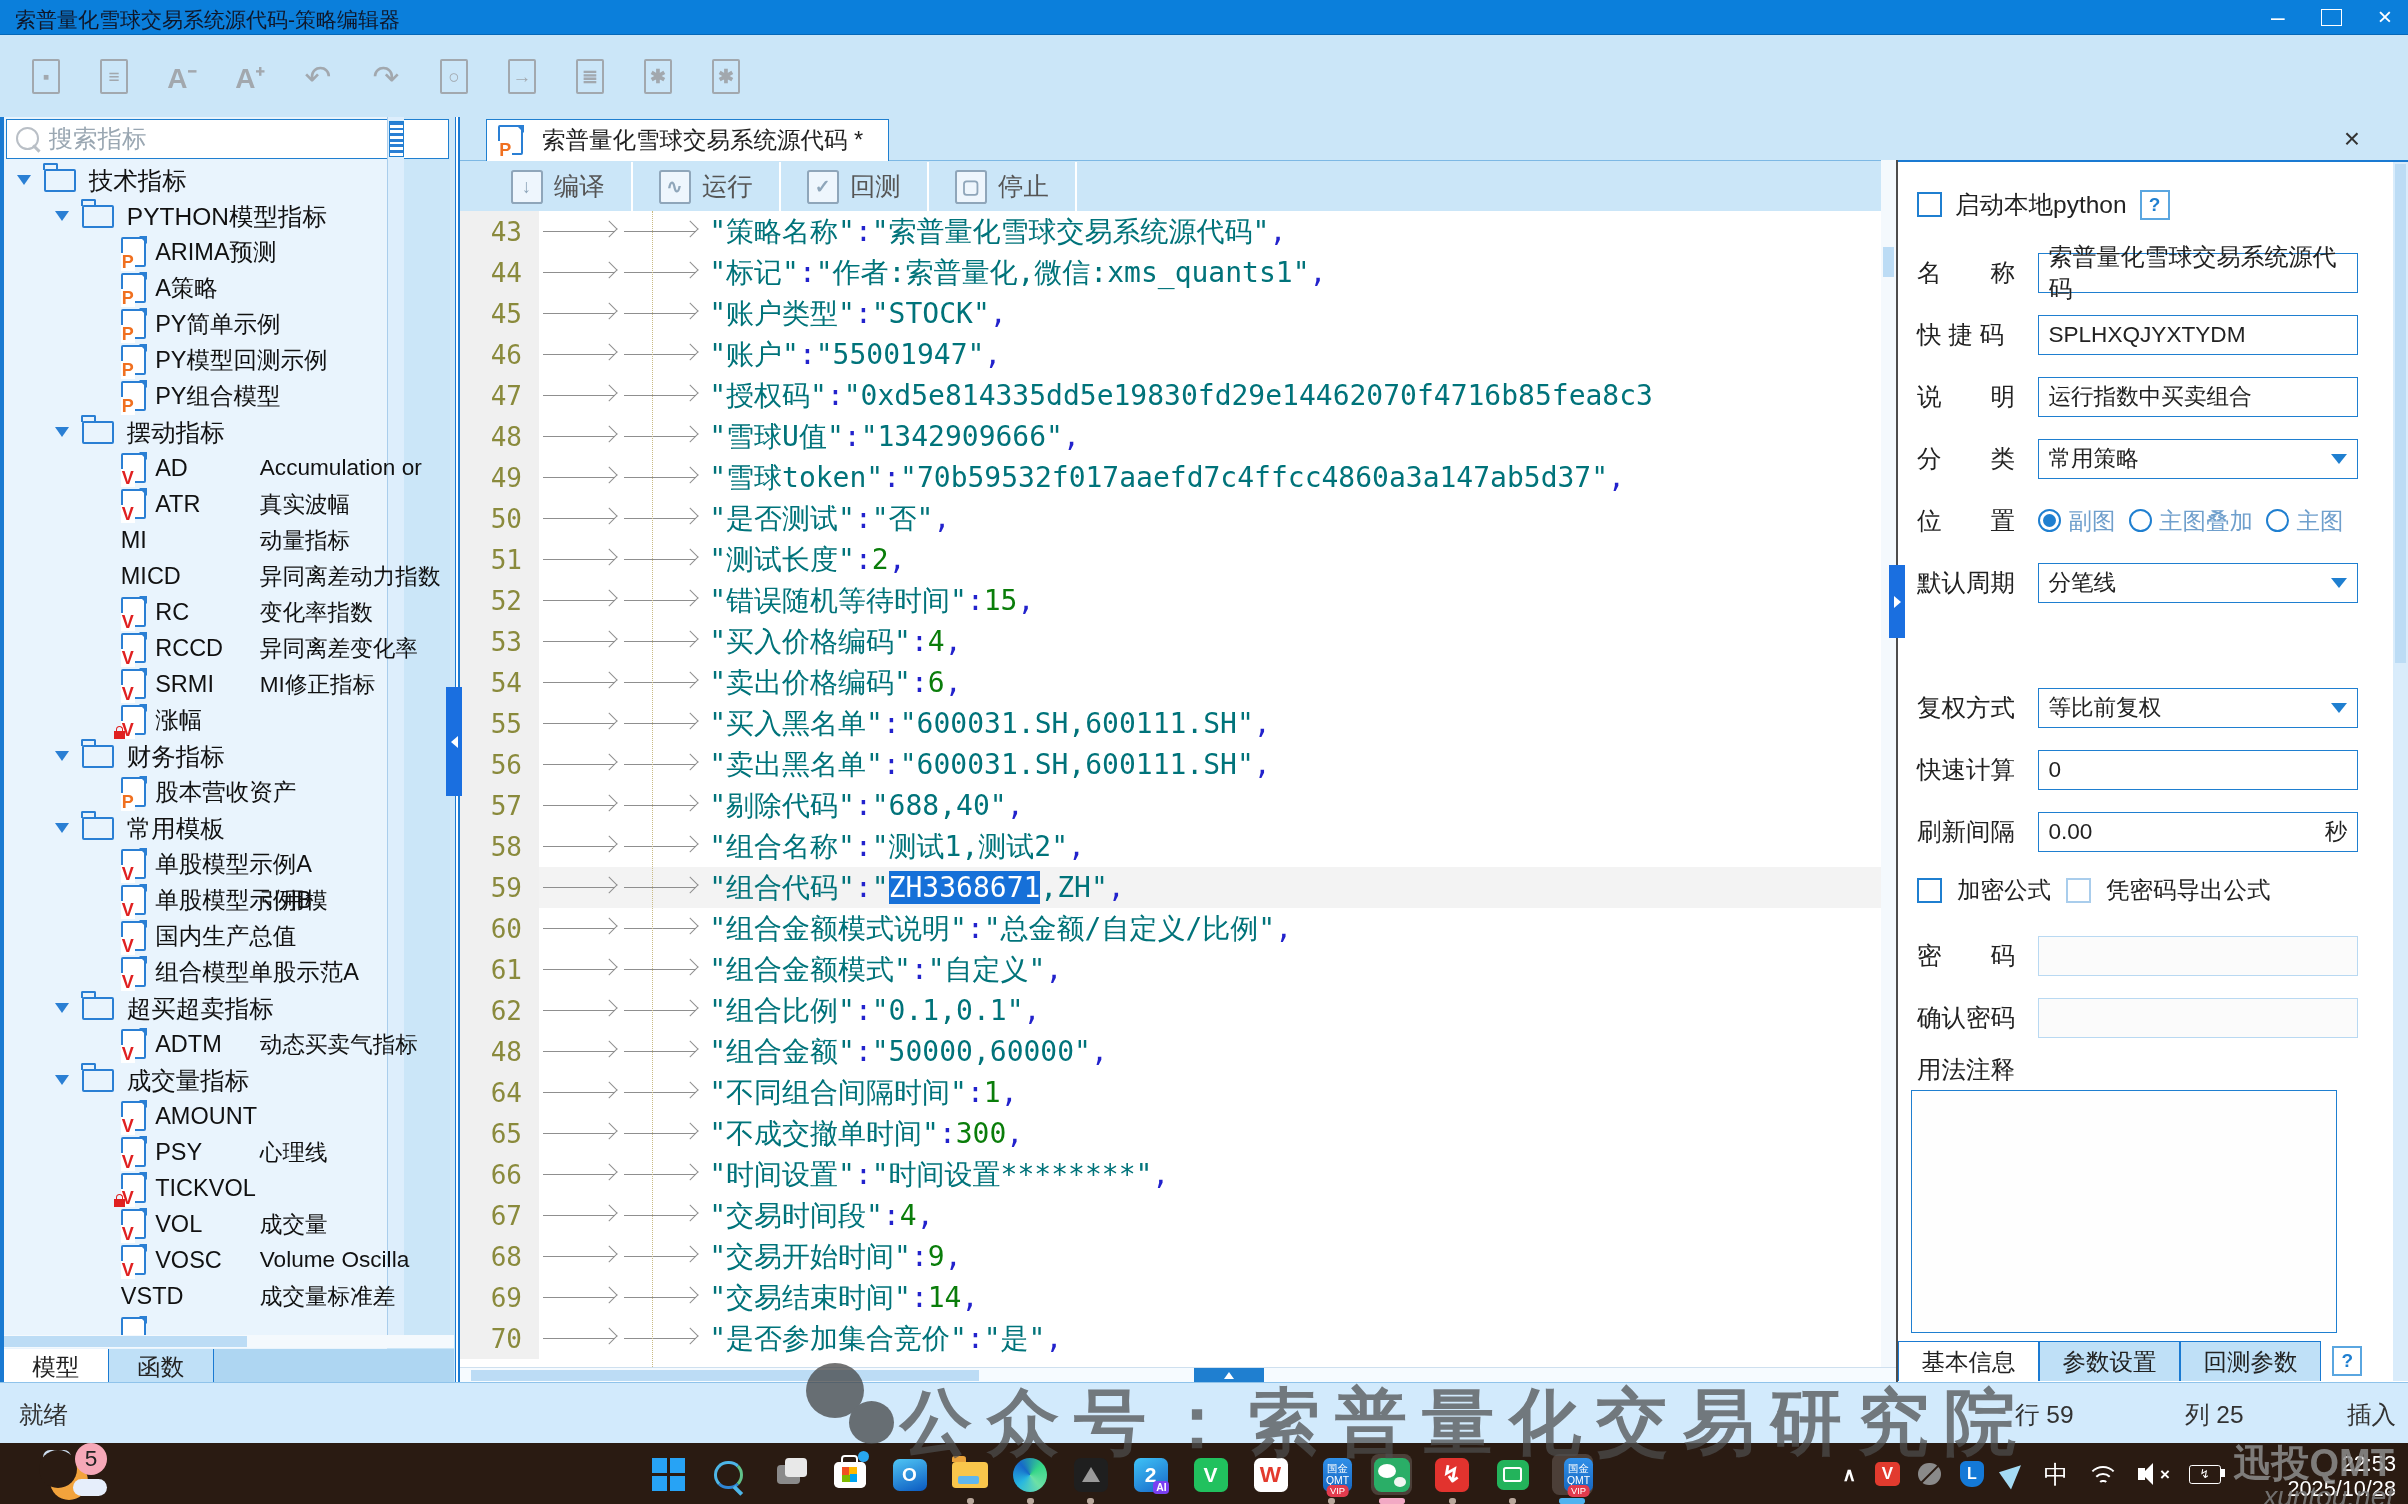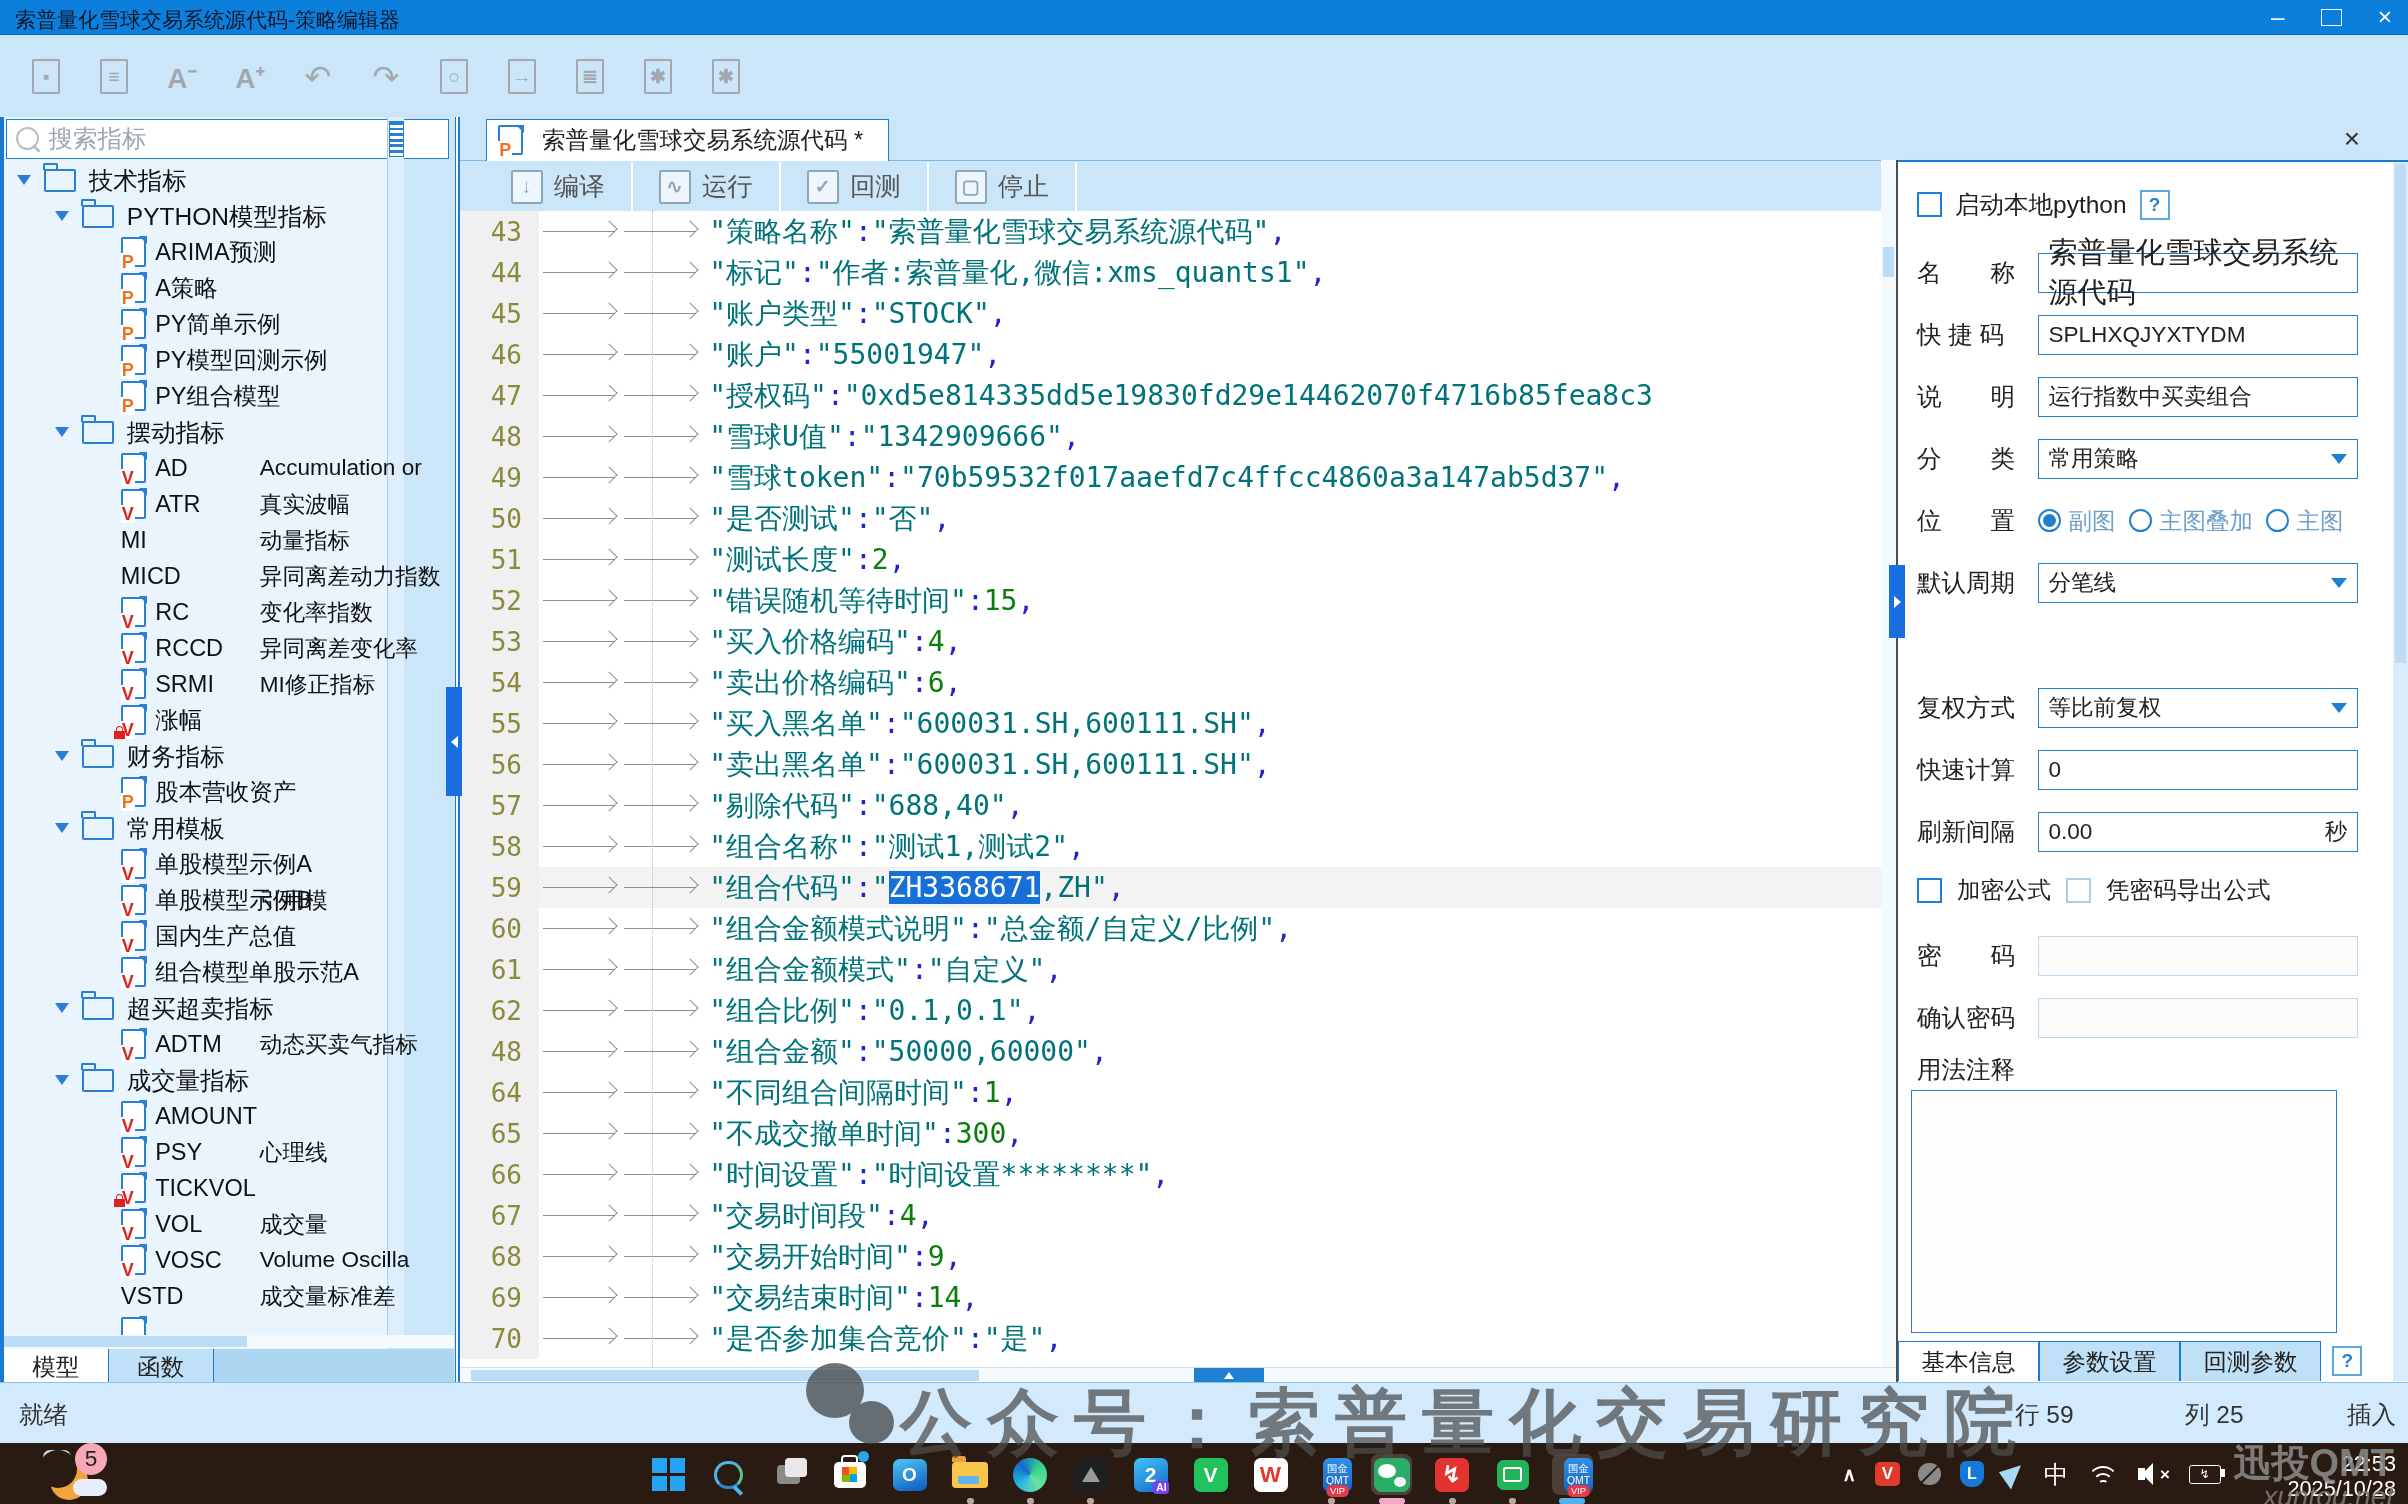--- a/index.html
+++ b/index.html
@@ -823,21 +823,21 @@
 
   <div class="rpanel">
     <div class="pyrow">
       <span class="chk"></span>
       <span class="lbl">启动本地python</span>
       <span class="helpbox">?</span>
     </div>
 
     <div class="frow" style="top:89px;">
       <span class="flabel">名　　称</span>
-      <span class="fbox" style="font-size:29px;">
+      <span class="fbox" style="font-size:24px;">
           <span>索普量化雪球交易系统源代码</span>
         </span>
     </div>
     <div class="frow" style="top:151px;">
       <span class="flabel">快 捷 码</span>
       <span class="fbox">
           <span>SPLHXQJYXTYDM</span>
         </span>
     </div>
     <div class="frow" style="top:213px;">

